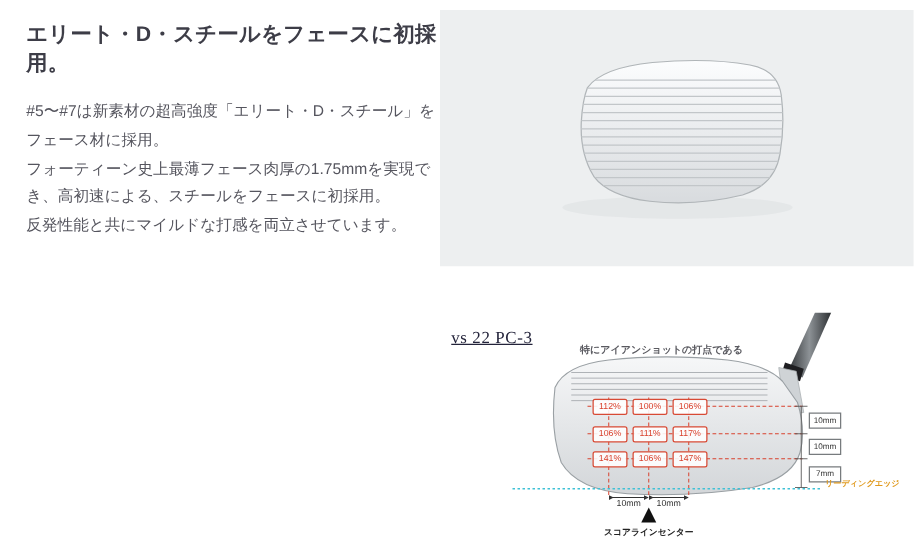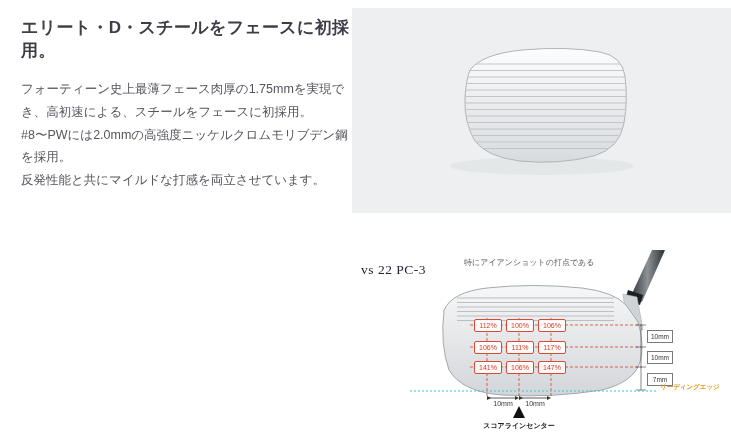--- a/index.html
+++ b/index.html
@@ -9,36 +9,36 @@
   .text-col h2{font-size:17px;font-weight:700;color:#3d3d47;margin:0 0 16px 0;letter-spacing:.3px;}
   .text-col p{font-size:12.5px;line-height:1.82;color:#55555e;margin:0;}
   #sec1-text{top:16px;}
   #sec2-text{top:250px;}
 
   .img-panel{position:absolute;left:352px;width:379px;}
   #img-top{top:8px;height:205px;background:#edeff0;}
   #img-bottom{top:250px;height:191px;background:#ffffff;}
   .img-panel svg{position:absolute;left:0;top:0;}
 
-  .vs-label{position:absolute;left:9px;top:12px;font-family:"Liberation Serif","DejaVu Serif",serif;font-size:13.5px;color:#23233a;letter-spacing:.5px;}
-  .diagram-caption{position:absolute;left:112px;top:7px;font-size:8px;color:#5a5a60;line-height:1.6;white-space:nowrap;}
+  .vs-label{position:absolute;left:9px;top:12px;font-family:"Liberation Serif","DejaVu Serif",serif;font-size:13.5px;color:#23233a;text-decoration:underline;letter-spacing:.5px;}
+  .diagram-caption{position:absolute;left:112px;top:24px;font-size:8px;color:#5a5a60;line-height:1.6;white-space:nowrap;font-weight:bold;}
 
   .pct{position:absolute;width:26px;height:11px;border:1px solid #d84a35;border-radius:2px;background:rgba(255,255,255,.88);color:#d8402c;font-size:7px;display:flex;align-items:center;justify-content:center;}
   .dim-right{position:absolute;left:295px;width:24px;height:11px;border:1px solid #777b7e;background:#fff;color:#333;font-size:6.5px;display:flex;align-items:center;justify-content:center;}
   .dim-bottom{position:absolute;width:30px;text-align:center;color:#333;font-size:7px;top:150px;}
   .leading-edge{position:absolute;left:308px;top:133px;font-size:6.5px;color:#e0991c;font-weight:700;white-space:nowrap;}
   .scoreline{position:absolute;left:112px;top:171px;width:110px;text-align:center;font-size:7px;font-weight:700;color:#222;white-space:nowrap;}
 </style>
 </head>
 <body>
 
 <section class="text-col" id="sec1-text">
   <h2>エリート・D・スチールをフェースに初採用。</h2>
+  <p>#5〜#7は新素材の超高強度「エリート・D・スチール」をフェース材に採用。</p>
   <p>フォーティーン史上最薄フェース肉厚の1.75mmを実現でき、高初速による、スチールをフェースに初採用。</p>
-  <p>#8〜PWには2.0mmの高強度ニッケルクロムモリブデン鋼を採用。</p>
   <p>反発性能と共にマイルドな打感を両立させています。</p>
 </section>
 
 <div class="img-panel" id="img-top">
   <svg width="379" height="205" viewBox="0 0 379 205">
     <defs>
       <linearGradient id="faceGrad" x1="0" y1="0" x2="0" y2="1">
         <stop offset="0" stop-color="#fcfdfe"></stop>
         <stop offset="1" stop-color="#d8dbde"></stop>
       </linearGradient>

